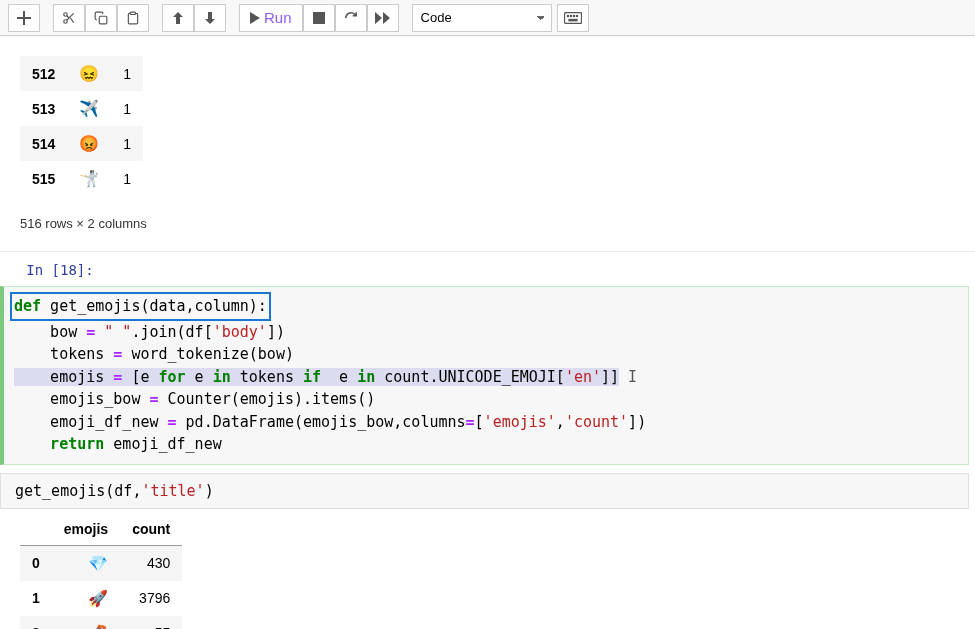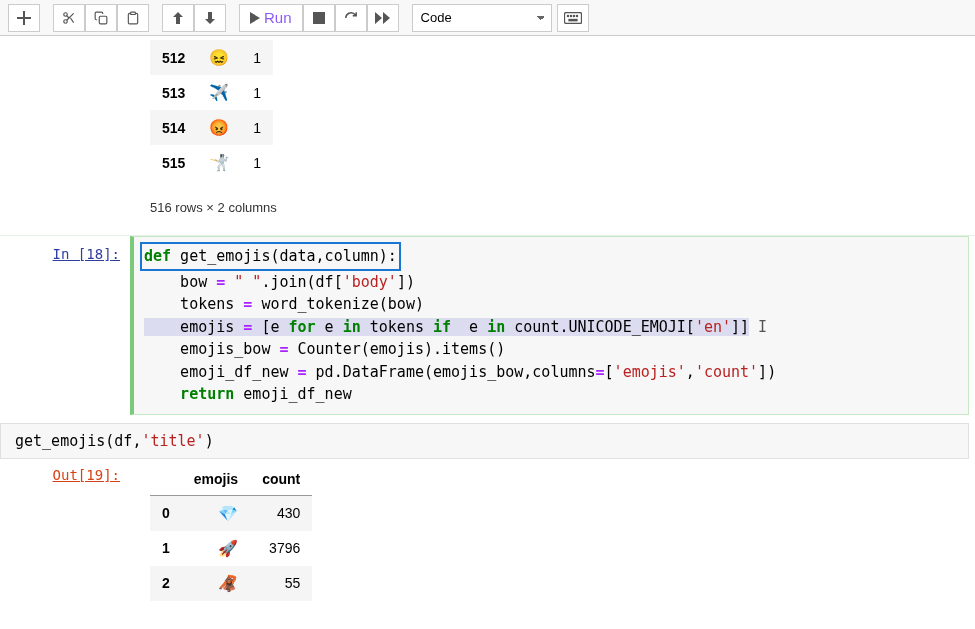--- a/index.html
+++ b/index.html
@@ -51,30 +51,29 @@
     width: 140px;
   }
   svg { display: block; }
 
   
   .nb-body { 
     height: calc(629px - 36px);
     overflow: hidden;
   }
 
-  .cell { display: flex; width: 100%; }
+  .cell { display: flex; width: 100%; flex-direction: column; }
   .prompt {
     width: 130px;
     min-width: 130px;
-    text-align: right;
+    text-align: center;
     padding: 8px 10px 8px 0;
     font-family: monospace;
     font-size: 14px;
     color: #303F9F;
-    text-decoration: underline;
   }
   .prompt.out { color: #D84315; }
   .cell-content { flex: 1; padding: 4px 0; }
 
   
   table.df {
     border-collapse: collapse;
     font-size: 14px;
     margin-left: 20px;
   }
@@ -263,21 +262,20 @@
       </div>
     </div>
   </div>
 
   <div class="cell" style="margin-top:8px;">
     <div class="cell-content" style="padding:0 6px 0 0;">
       <div class="code-plain"><span>get_emojis(df,</span><span class="str">'title'</span><span>)</span></div>
     </div>
   </div>
   <div class="cell">
-    <div class="prompt out">Out[19]:</div>
     <div class="cell-content">
       <table class="df">
         <thead>
             <tr>
           <th></th>
           <th>emojis</th>
           <th>count</th>
         </tr>
           </thead>
         <tbody id="df-19-rows">

